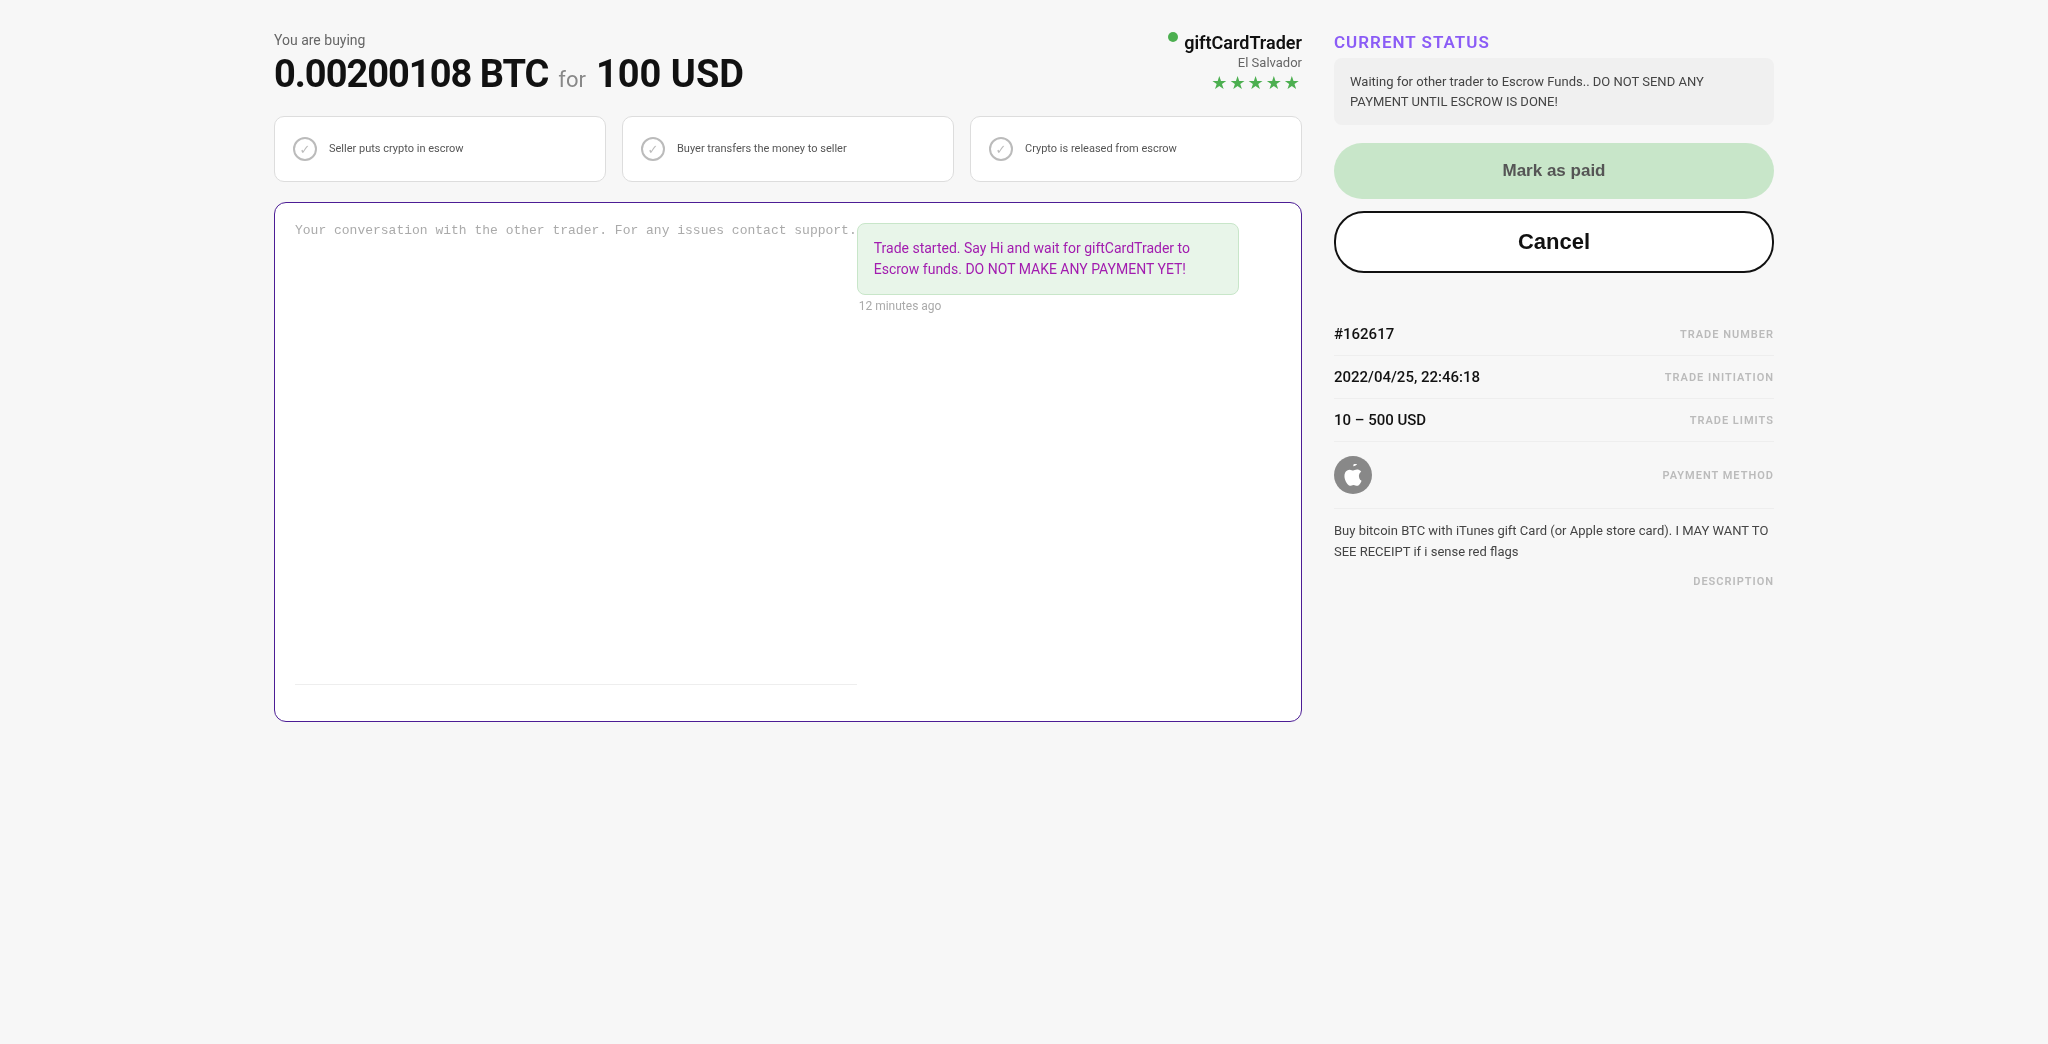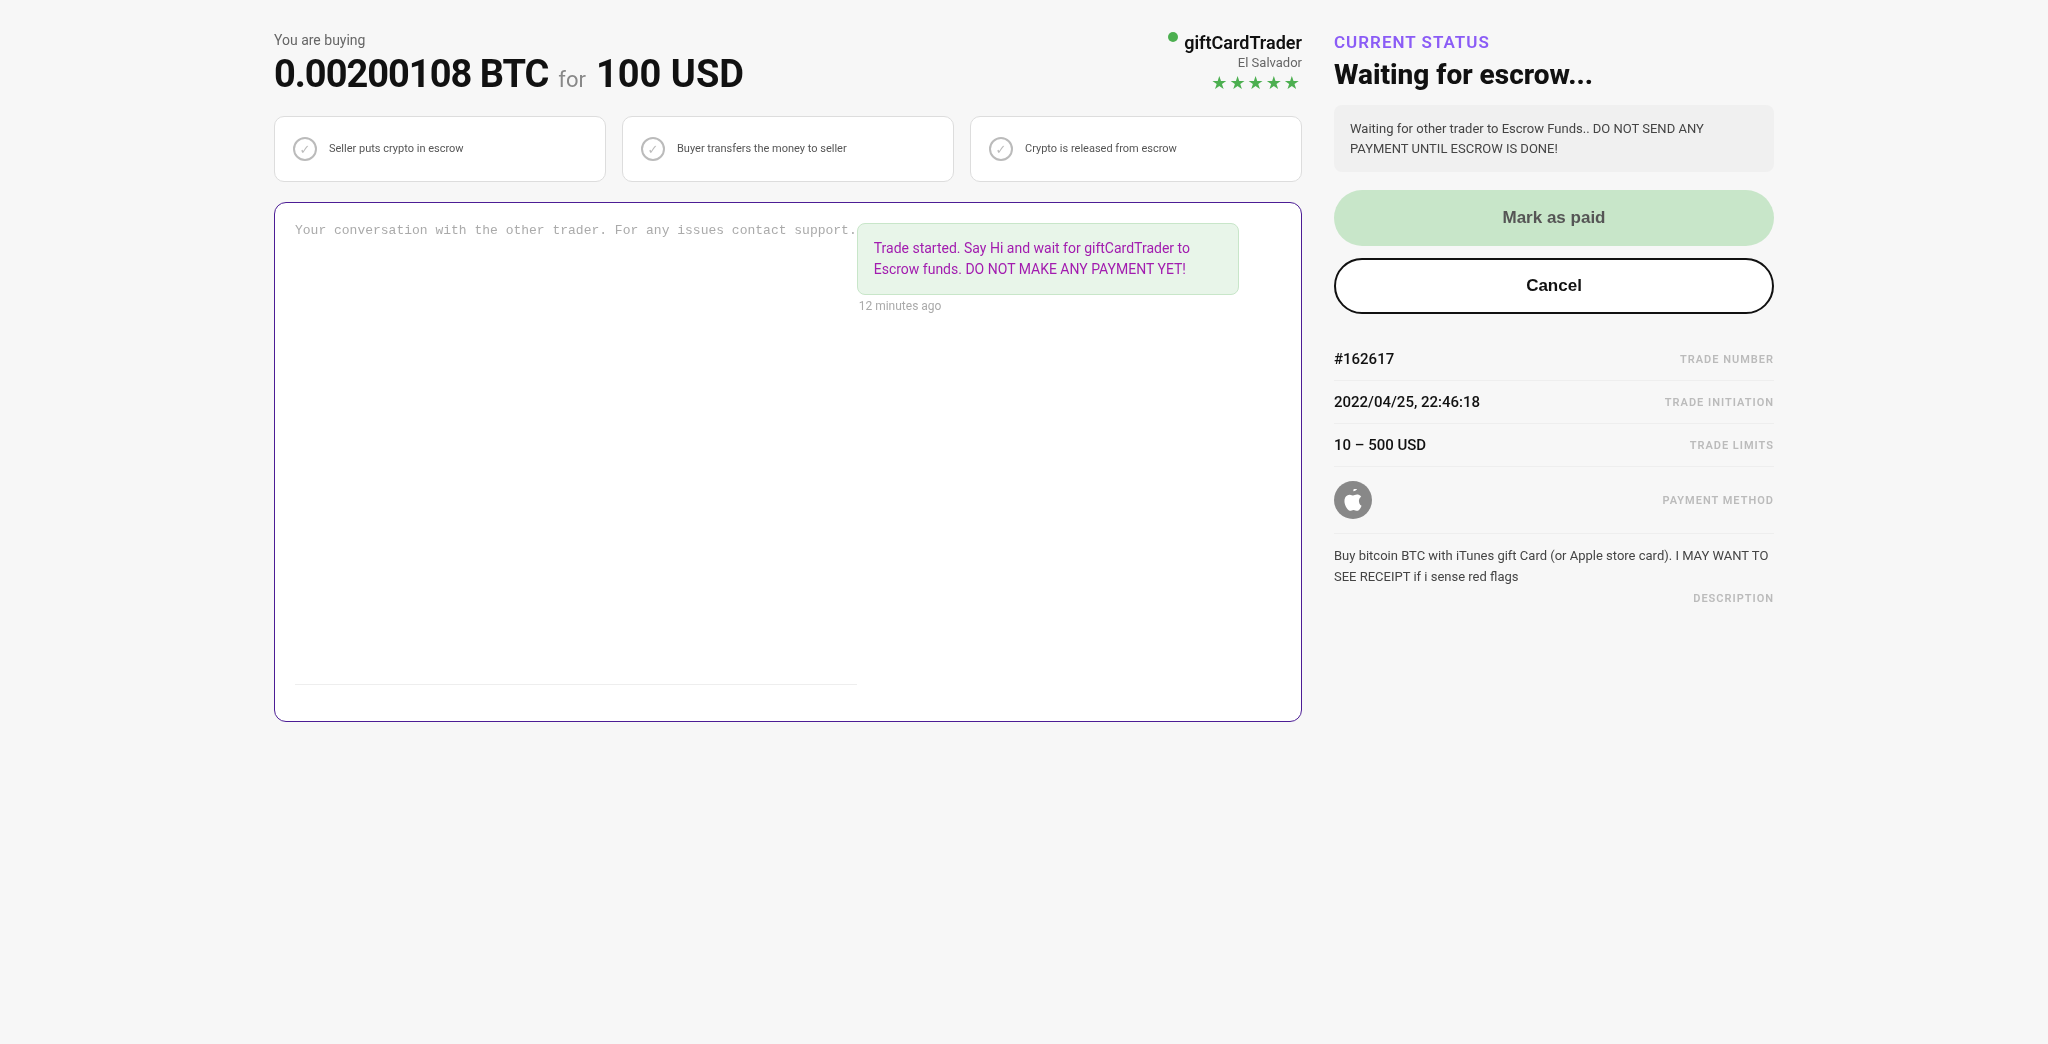--- a/index.html
+++ b/index.html
@@ -230,25 +230,25 @@
       cursor: pointer;
       margin-bottom: 12px;
       transition: background 0.2s;
     }
     .cancel-btn {
       width: 100%;
       background: #fff;
       border: 2px solid #111;
       border-radius: 30px;
       padding: 16px;
-      font-size: 17px;
+      font-size: 22px;
       font-weight: 600;
       color: #111;
       cursor: pointer;
-      margin-bottom: 24px;
+      margin-bottom: 40px;
       transition: background 0.2s;
     }
 
     
     .trade-detail-row {
       display: flex;
       justify-content: space-between;
       align-items: center;
       padding: 12px 0;
       border-bottom: 1px solid #eee;
@@ -290,21 +290,21 @@
       padding-top: 12px;
     }
     .description-label {
       font-size: 11px;
       font-weight: 600;
       color: #bbb;
       letter-spacing: 1px;
       text-transform: uppercase;
       text-align: right;
       display: block;
-      margin-top: 4px;
+      margin-top: 12px;
     }
   </style>
 </head>
 <body>
 
 <div class="page-layout">
 
   <div class="main-col">
 
     <div class="header-top">
@@ -347,21 +347,20 @@
         <div>
           <div class="chat-bubble">Trade started. Say Hi and wait for giftCardTrader to Escrow funds. DO NOT MAKE ANY PAYMENT YET!</div>
           <div class="chat-timestamp">12 minutes ago</div>
         </div>
       </div>
     </div>
   </div>
 
   <div class="sidebar-col">
     <div class="current-status-label">CURRENT STATUS</div>
-    <div class="status-title">Waiting for escrow...</div>
     <div class="escrow-warning">Waiting for other trader to Escrow Funds.. DO NOT SEND ANY PAYMENT UNTIL ESCROW IS DONE!</div>
     <button class="mark-paid-btn">Mark as paid</button>
     <button class="cancel-btn">Cancel</button>
 
     
     <div class="trade-detail-row">
       <span class="trade-detail-value">#162617</span>
       <span class="trade-detail-label">TRADE NUMBER</span>
     </div>
     <div class="trade-detail-row">

